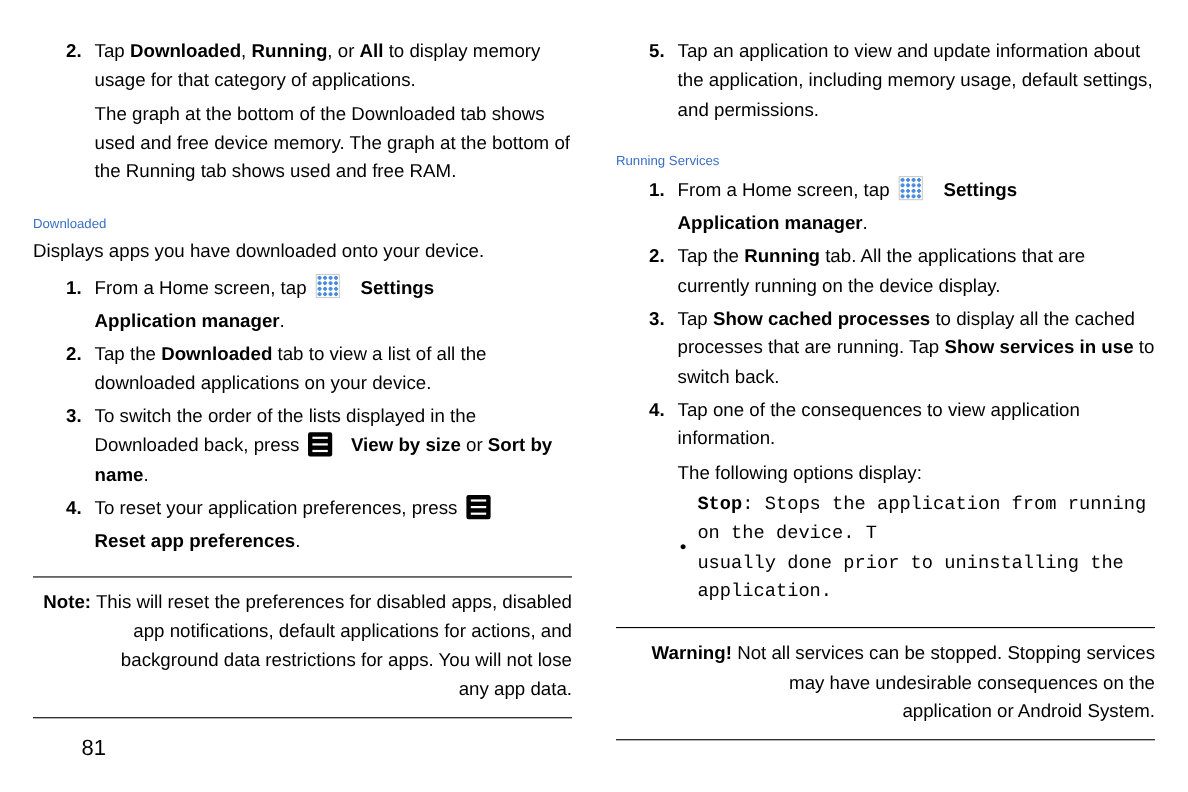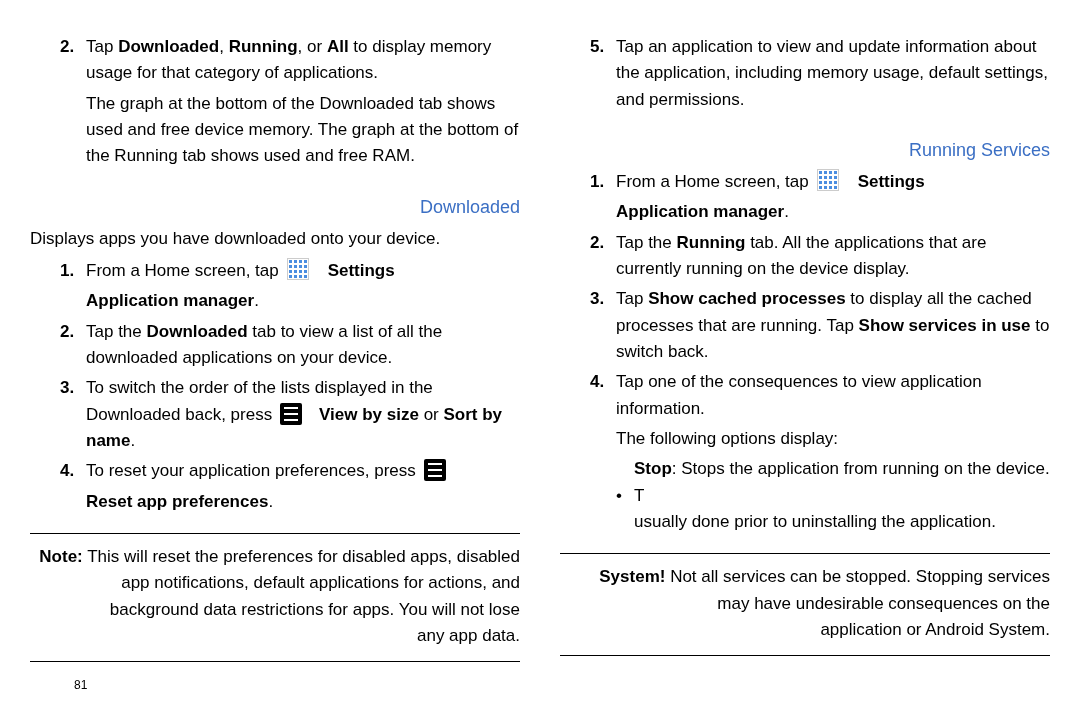--- a/index.html
+++ b/index.html
@@ -17,24 +17,23 @@
       display: flex;
       gap: 40px;
       height: 640px;
     }
     .col {
       flex: 1;
       line-height: 1.55;
     }
     .section-heading {
       color: #3b6fc4;
-      font-size: 18px;
+      font-size: 12px;
       font-weight: 400;
       margin: 24px 0 4px 0;
-      text-align: right;
     }
     .body-text {
       margin: 2px 0 6px 0;
     }
     .numbered {
       display: flex;
       align-items: flex-start;
       padding-left: 30px;
       margin: 4px 0;
     }
@@ -48,20 +47,21 @@
     }
     .indent-sub {
       padding-left: 56px;
       margin: 4px 0;
     }
     .bullet {
       display: flex;
       align-items: center;
       padding-left: 56px;
       margin: 4px 0;
+      font-family: Liberation Mono, monospace;
     }
     .bullet::before {
       content: "•";
       width: 18px;
       flex-shrink: 0;
     }
     b { font-weight: bold; }
     .note-block {
       border-top: 1.5px solid #000;
       border-bottom: 1.5px solid #000;
@@ -108,21 +108,21 @@
       top: 4px; left: 4px; right: 4px; bottom: 4px;
       background:
         linear-gradient(#fff, #fff) 0 0 / 100% 2px no-repeat,
         linear-gradient(#fff, #fff) 0 6px / 100% 2px no-repeat,
         linear-gradient(#fff, #fff) 0 12px / 100% 2px no-repeat;
     }
     .page-num {
       position: absolute;
       bottom: 28px;
       left: 74px;
-      font-size: 12px;
+      font-size: 20px;
     }
   </style>
 </head>
 <body>
 
 <div class="columns">
 
   <div class="col">
 
     <div class="numbered">
@@ -219,20 +219,20 @@
 
     <div class="bullet">
       <span>
         <b>Stop</b><span>: Stops the application from running on the device. T</span><br>
         <span>usually done prior to uninstalling the application.</span>
       </span>
     </div>
 
     <div class="note-block">
       <span class="note-body2">
-        <b>System!</b><span> Not all services can be stopped. Stopping services may have undesirable consequences on the application or Android System.</span>
+        <b>Warning!</b><span> Not all services can be stopped. Stopping services may have undesirable consequences on the application or Android System.</span>
       </span>
     </div>
 
   </div>
 </div>
 
 <div class="page-num">81</div>
 
 </body></html>

